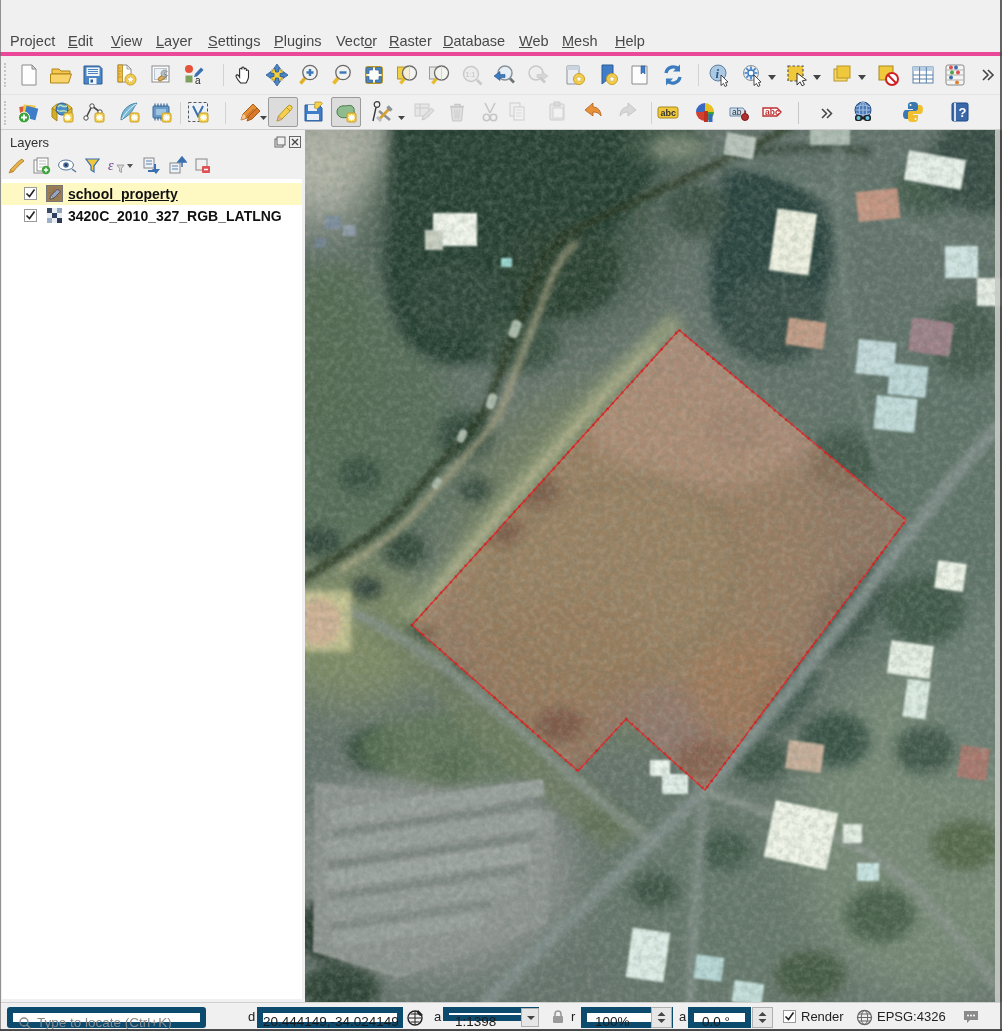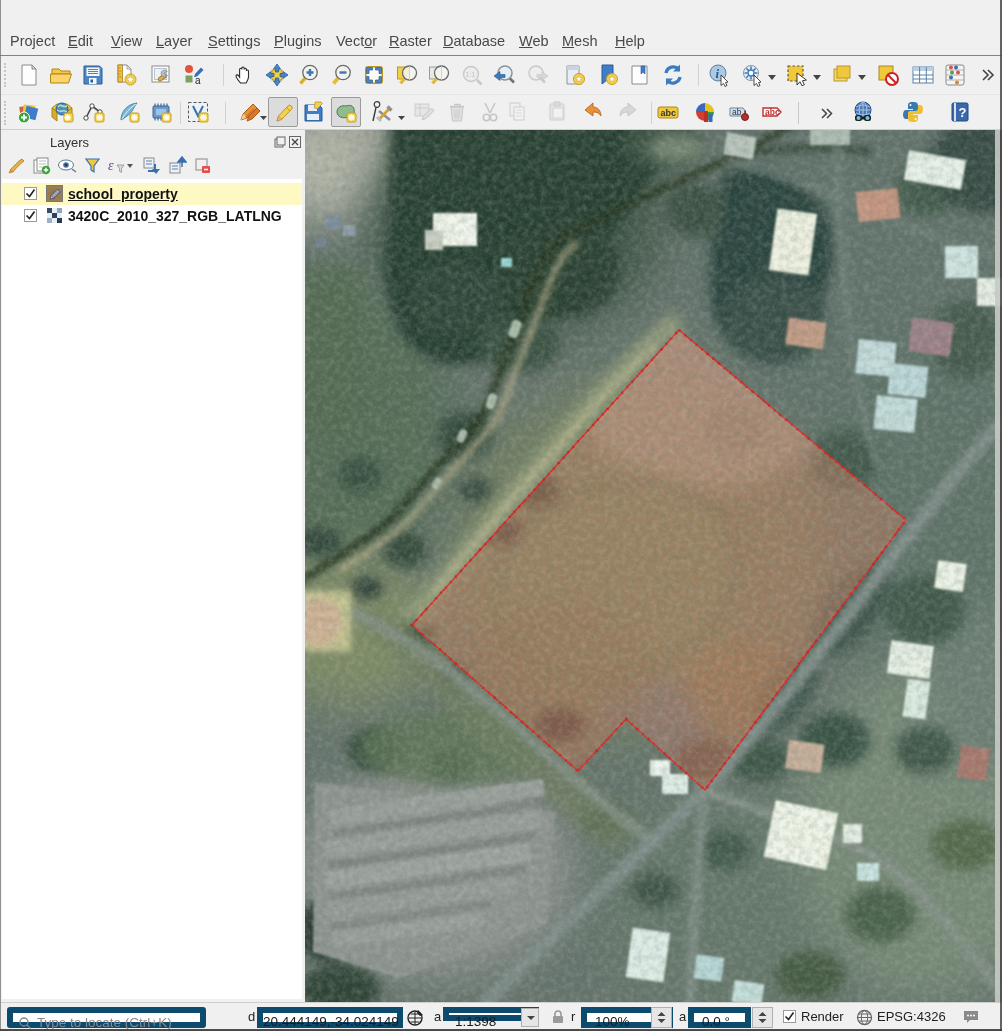--- a/index.html
+++ b/index.html
@@ -3,33 +3,33 @@
 <meta charset="utf-8">
 <style>
 * { margin:0; padding:0; box-sizing:border-box; }
 html,body { width:1002px; height:1031px; overflow:hidden; font-family:"Liberation Sans", sans-serif; background:#f0f0f0; }
 #app { position:relative; width:1002px; height:1031px; }
 .abs { position:absolute; }
 
 #titlebar { left:0; top:0; width:1002px; height:30px; background:#ffffff; }
 #title-text { left:34px; top:1px; font-size:15px; color:#93a1ab; line-height:22px;}
 
-#menubar { left:0; top:30px; width:1002px; height:26px; background:#f0f0f0; border-bottom:1px solid #ec4899; color:#484848; font-size:14.5px; }
+#menubar { left:0; top:30px; width:1002px; height:26px; background:#f0f0f0; border-bottom:4px solid #ec4899; color:#484848; font-size:14.5px; }
 #menubar span.m { position:absolute; top:3px; }
 #menubar u { text-decoration:underline; }
 
 #tb1 { left:0; top:57px; width:1002px; height:37px; background:#f0f0f0; }
 #tb2 { left:0; top:94px; width:1002px; height:36px; background:#f0f0f0; border-bottom:1px solid #cfcfcf; border-top:1px solid #e4e4e4;}
 .grip { width:4px; height:24px; border-left:2px dotted #c5c5c5; }
 .tbi { position:absolute; top:6px; width:24px; height:24px; }
 #tb2 .tbi { top:5px; }
 .pressed { position:absolute; top:2px; width:30px; height:30px; background:#dcdcdc; border:1px solid #9a9a9a; border-radius:2px; }
 
 #panel { left:0; top:130px; width:305px; height:872px; background:#f0f0f0; }
-#panel-title { left:10px; top:5px; font-size:13px; color:#303030;margin-left:40px; }
+#panel-title { left:10px; top:5px; font-size:13px; color:#303030; }
 #tree { left:2px; top:49px; width:300px; height:820px; background:#ffffff; }
 .layerrow { position:absolute; left:0; width:300px; height:22px; }
 .lr-sel { background:#fef9c3; }
 .cb { position:absolute; width:13px; height:13px; background:#fff; border:1px solid #9a9a9a; }
 .lname { position:absolute; left:66px; top:3px; font-size:14px; font-weight:bold; color:#111; }
 
 #statusbar { left:0; top:1002px; width:1002px; height:29px; background:#f0f0f0; border-top:1px solid #cfcfcf; border-bottom:1px solid #b8b8b8; font-size:13px; color:#222; }
 .sbox { position:absolute; background:#fff; border:6px solid #0c4a6e; font-size:13.5px; color:#1a1a1a; }
 
 #map { left:305px; top:130px; width:697px; height:872px; background:#51624f; }

